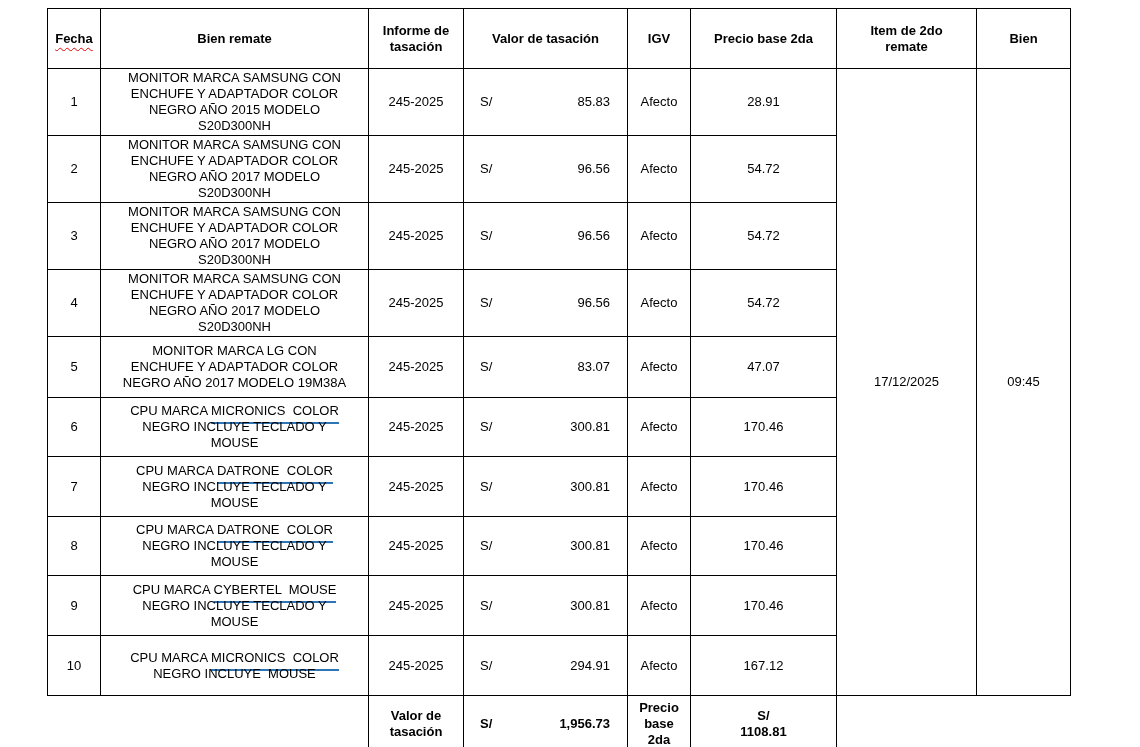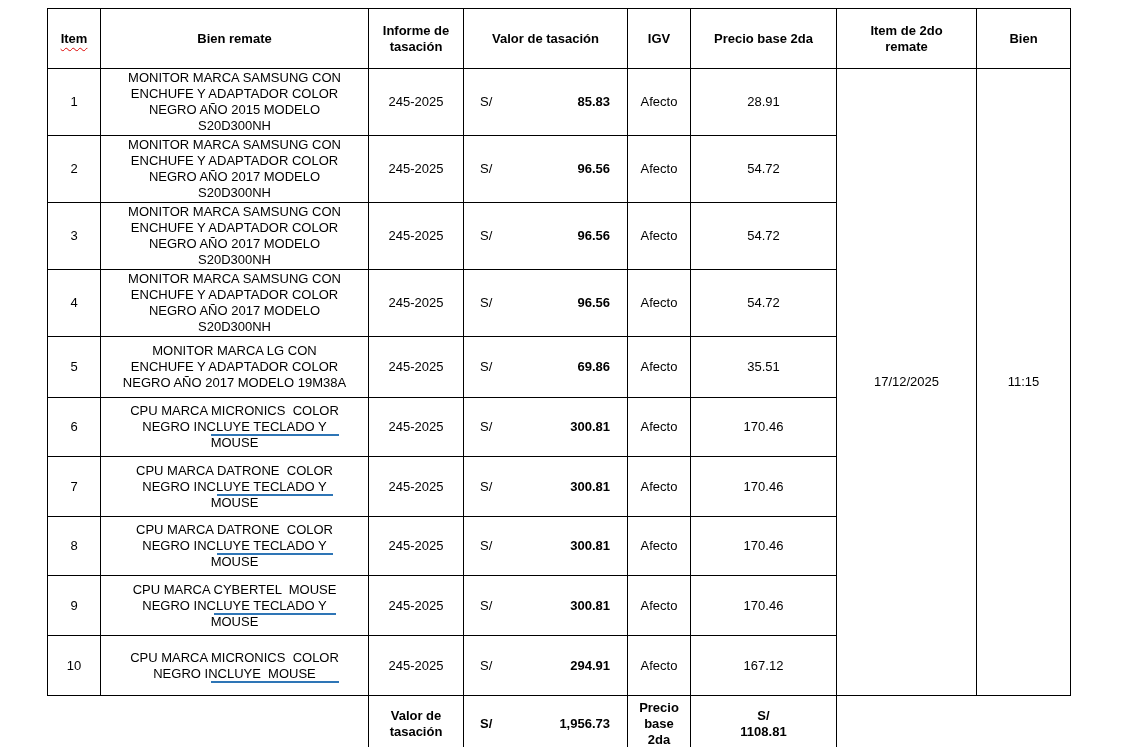--- a/index.html
+++ b/index.html
@@ -19,29 +19,29 @@
     text-align:center;vertical-align:middle;
     white-space:pre-line;
     overflow:hidden;
   }
   th{font-weight:bold;font-size:13px;}
   td.bien{white-space:pre-wrap;text-align:center;}
   .money{
     display:flex;justify-content:space-between;align-items:center;
     padding:0 14px 0 13px;
   }
-  .money .num{text-align:right;font-weight:bold;}
+  .money .num{text-align:right;}
   .spell-red{
     text-decoration:underline wavy #dd0806;
     text-decoration-thickness:1px;
     text-underline-offset:4px;
   }
   .grammar-blue{
     border-bottom:2px solid #2e75b6;
-    padding-bottom:16px;
+    padding-bottom:4px;
   }
   tr.footer td{font-weight:bold;}
   tr.footer td.nb{border:none;}
   .bold{font-weight:bold;}
 </style>
 </head>
 <body>
 
 <table class="remate">
   <colgroup>
@@ -49,21 +49,21 @@
       <col style="width:268px">
       <col style="width:95px">
       <col style="width:164px">
     <col style="width:63px">
       <col style="width:146px">
       <col style="width:140px">
       <col style="width:94px">
   </colgroup>
   <thead>
     <tr style="height:60px">
-      <th><span class="spell-red">Item</span></th>
+      <th><span class="spell-red">Fecha</span></th>
       <th>Bien remate</th>
       <th>Informe de
 tasación</th>
       <th>Valor de tasación</th>
       <th>IGV</th>
       <th>Precio base 2da</th>
       <th>Item de 2do
 remate</th>
       <th>Bien</th>
     </tr>
@@ -73,21 +73,21 @@
       <td>1</td>
       <td class="bien"><span>MONITOR MARCA SAMSUNG CON
 ENCHUFE Y ADAPTADOR COLOR
 NEGRO AÑO 2015 MODELO
 S20D300NH</span></td>
       <td>245-2025</td>
       <td><div class="money"><span>S/</span><span class="num">85.83</span></div></td>
       <td>Afecto</td>
       <td>28.91</td>
       <td rowspan="10">17/12/2025</td>
-      <td rowspan="10">11:15</td>
+      <td rowspan="10">09:45</td>
     </tr>
     <tr style="height:66px">
       <td>2</td>
       <td class="bien"><span>MONITOR MARCA SAMSUNG CON
 ENCHUFE Y ADAPTADOR COLOR
 NEGRO AÑO 2017 MODELO
 S20D300NH</span></td>
       <td>245-2025</td>
       <td><div class="money"><span>S/</span><span class="num">96.56</span></div></td>
       <td>Afecto</td>
@@ -114,23 +114,23 @@
       <td><div class="money"><span>S/</span><span class="num">96.56</span></div></td>
       <td>Afecto</td>
       <td>54.72</td>
     </tr>
     <tr style="height:61px">
       <td>5</td>
       <td class="bien"><span>MONITOR MARCA LG CON
 ENCHUFE Y ADAPTADOR COLOR
 NEGRO AÑO 2017 MODELO 19M38A</span></td>
       <td>245-2025</td>
-      <td><div class="money"><span>S/</span><span class="num">69.86</span></div></td>
+      <td><div class="money"><span>S/</span><span class="num">83.07</span></div></td>
       <td>Afecto</td>
-      <td>35.51</td>
+      <td>47.07</td>
     </tr>
     <tr style="height:59px">
       <td>6</td>
       <td class="bien"><span>CPU MARCA </span><span class="grammar-blue">MICRONICS  COLOR</span><span>
 NEGRO INCLUYE TECLADO Y
 MOUSE</span></td>
       <td>245-2025</td>
       <td><div class="money"><span>S/</span><span class="num">300.81</span></div></td>
       <td>Afecto</td>
       <td>170.46</td>

